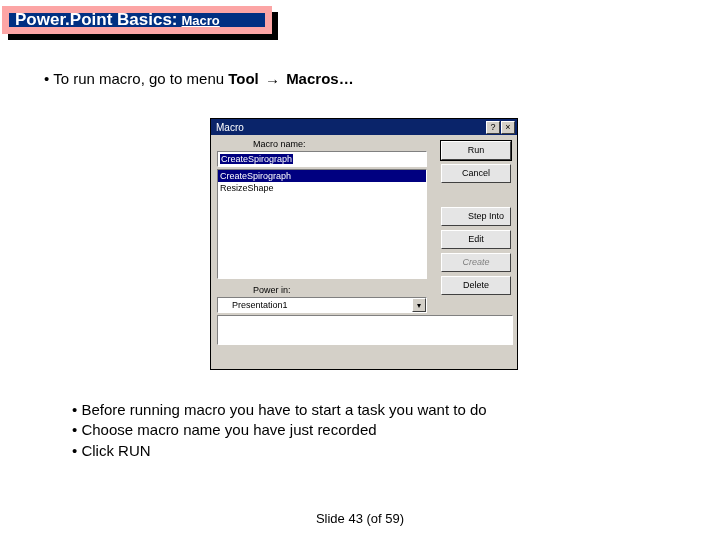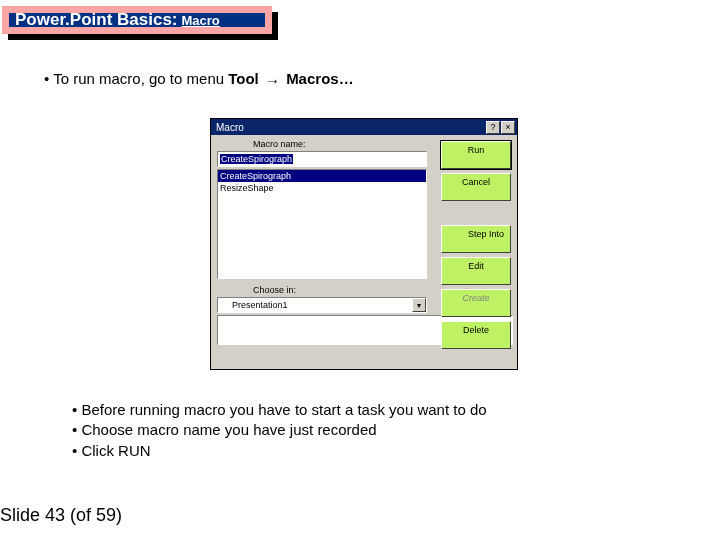--- a/index.html
+++ b/index.html
@@ -63,33 +63,33 @@
   }
   .combo .ctext { flex:1; font-size:9px; padding:0 14px; }
   .combo .cbtn { width:14px; height:14px; background:#d4d0c8; border:1px solid #fff; border-right-color:#404040; border-bottom-color:#404040; display:flex; align-items:center; justify-content:center; font-size:8px; }
   .desc-box {
     width:296px; height:30px; background:#fff; border:1px solid #808080;
     border-right-color:#fff; border-bottom-color:#fff;
     margin-top:2px;
   }
   .btn-col { position:absolute; top:6px; right:6px; width:70px; }
   .dbtn {
-    width:70px; height:28px; background:#bef264;
+    width:70px; height:19px; background:#e5e5e5;
     border:1px solid #fff; border-right-color:#404040; border-bottom-color:#404040;
     font-size:9px; text-align:center; line-height:17px;
     margin-bottom:4px;
   }
   .dbtn.default { box-shadow: 0 0 0 1px #000; }
   .dbtn.disabled { color:#808080;font-style:italic; }
   .dbtn.gap { margin-top:24px;padding-left:20px; }
 
   .bullets-bottom { position:absolute; left:72px; top:400px; font-size:15px; line-height:1.35; }
   .bullets-bottom div { margin:0; }
 
-  .footer { position:absolute; left:0; bottom:14px; width:720px; font-size:18px; }
+  .footer { position:absolute; left:0; bottom:14px; width:720px; text-align:center; font-size:13px; }
 </style>
 </head>
 <body>
 
 <div class="title-wrap">
   <div class="shadow-plate"></div>
   <div class="title-plate">
     <span class="t1">Power.Point Basics:</span>
     <span class="t2">Macro</span>
   </div>
@@ -113,21 +113,21 @@
   </div>
   <div class="dlg-body">
     <div class="lbl">Macro name:</div>
     <div class="name-input">
       <span class="sel">CreateSpirograph</span>
     </div>
     <div class="listbox">
       <div class="item sel">CreateSpirograph</div>
       <div class="item">ResizeShape</div>
     </div>
-    <div class="lbl macroin">Choose in:</div>
+    <div class="lbl macroin">Power in:</div>
     <div class="combo">
       <span class="ctext">Presentation1</span>
       <div class="cbtn">▾</div>
     </div>
     <div class="desc-box"></div>
 
     <div class="btn-col">
       <div class="dbtn default">Run</div>
       <div class="dbtn">Cancel</div>
       <div class="dbtn gap">Step Into</div>

